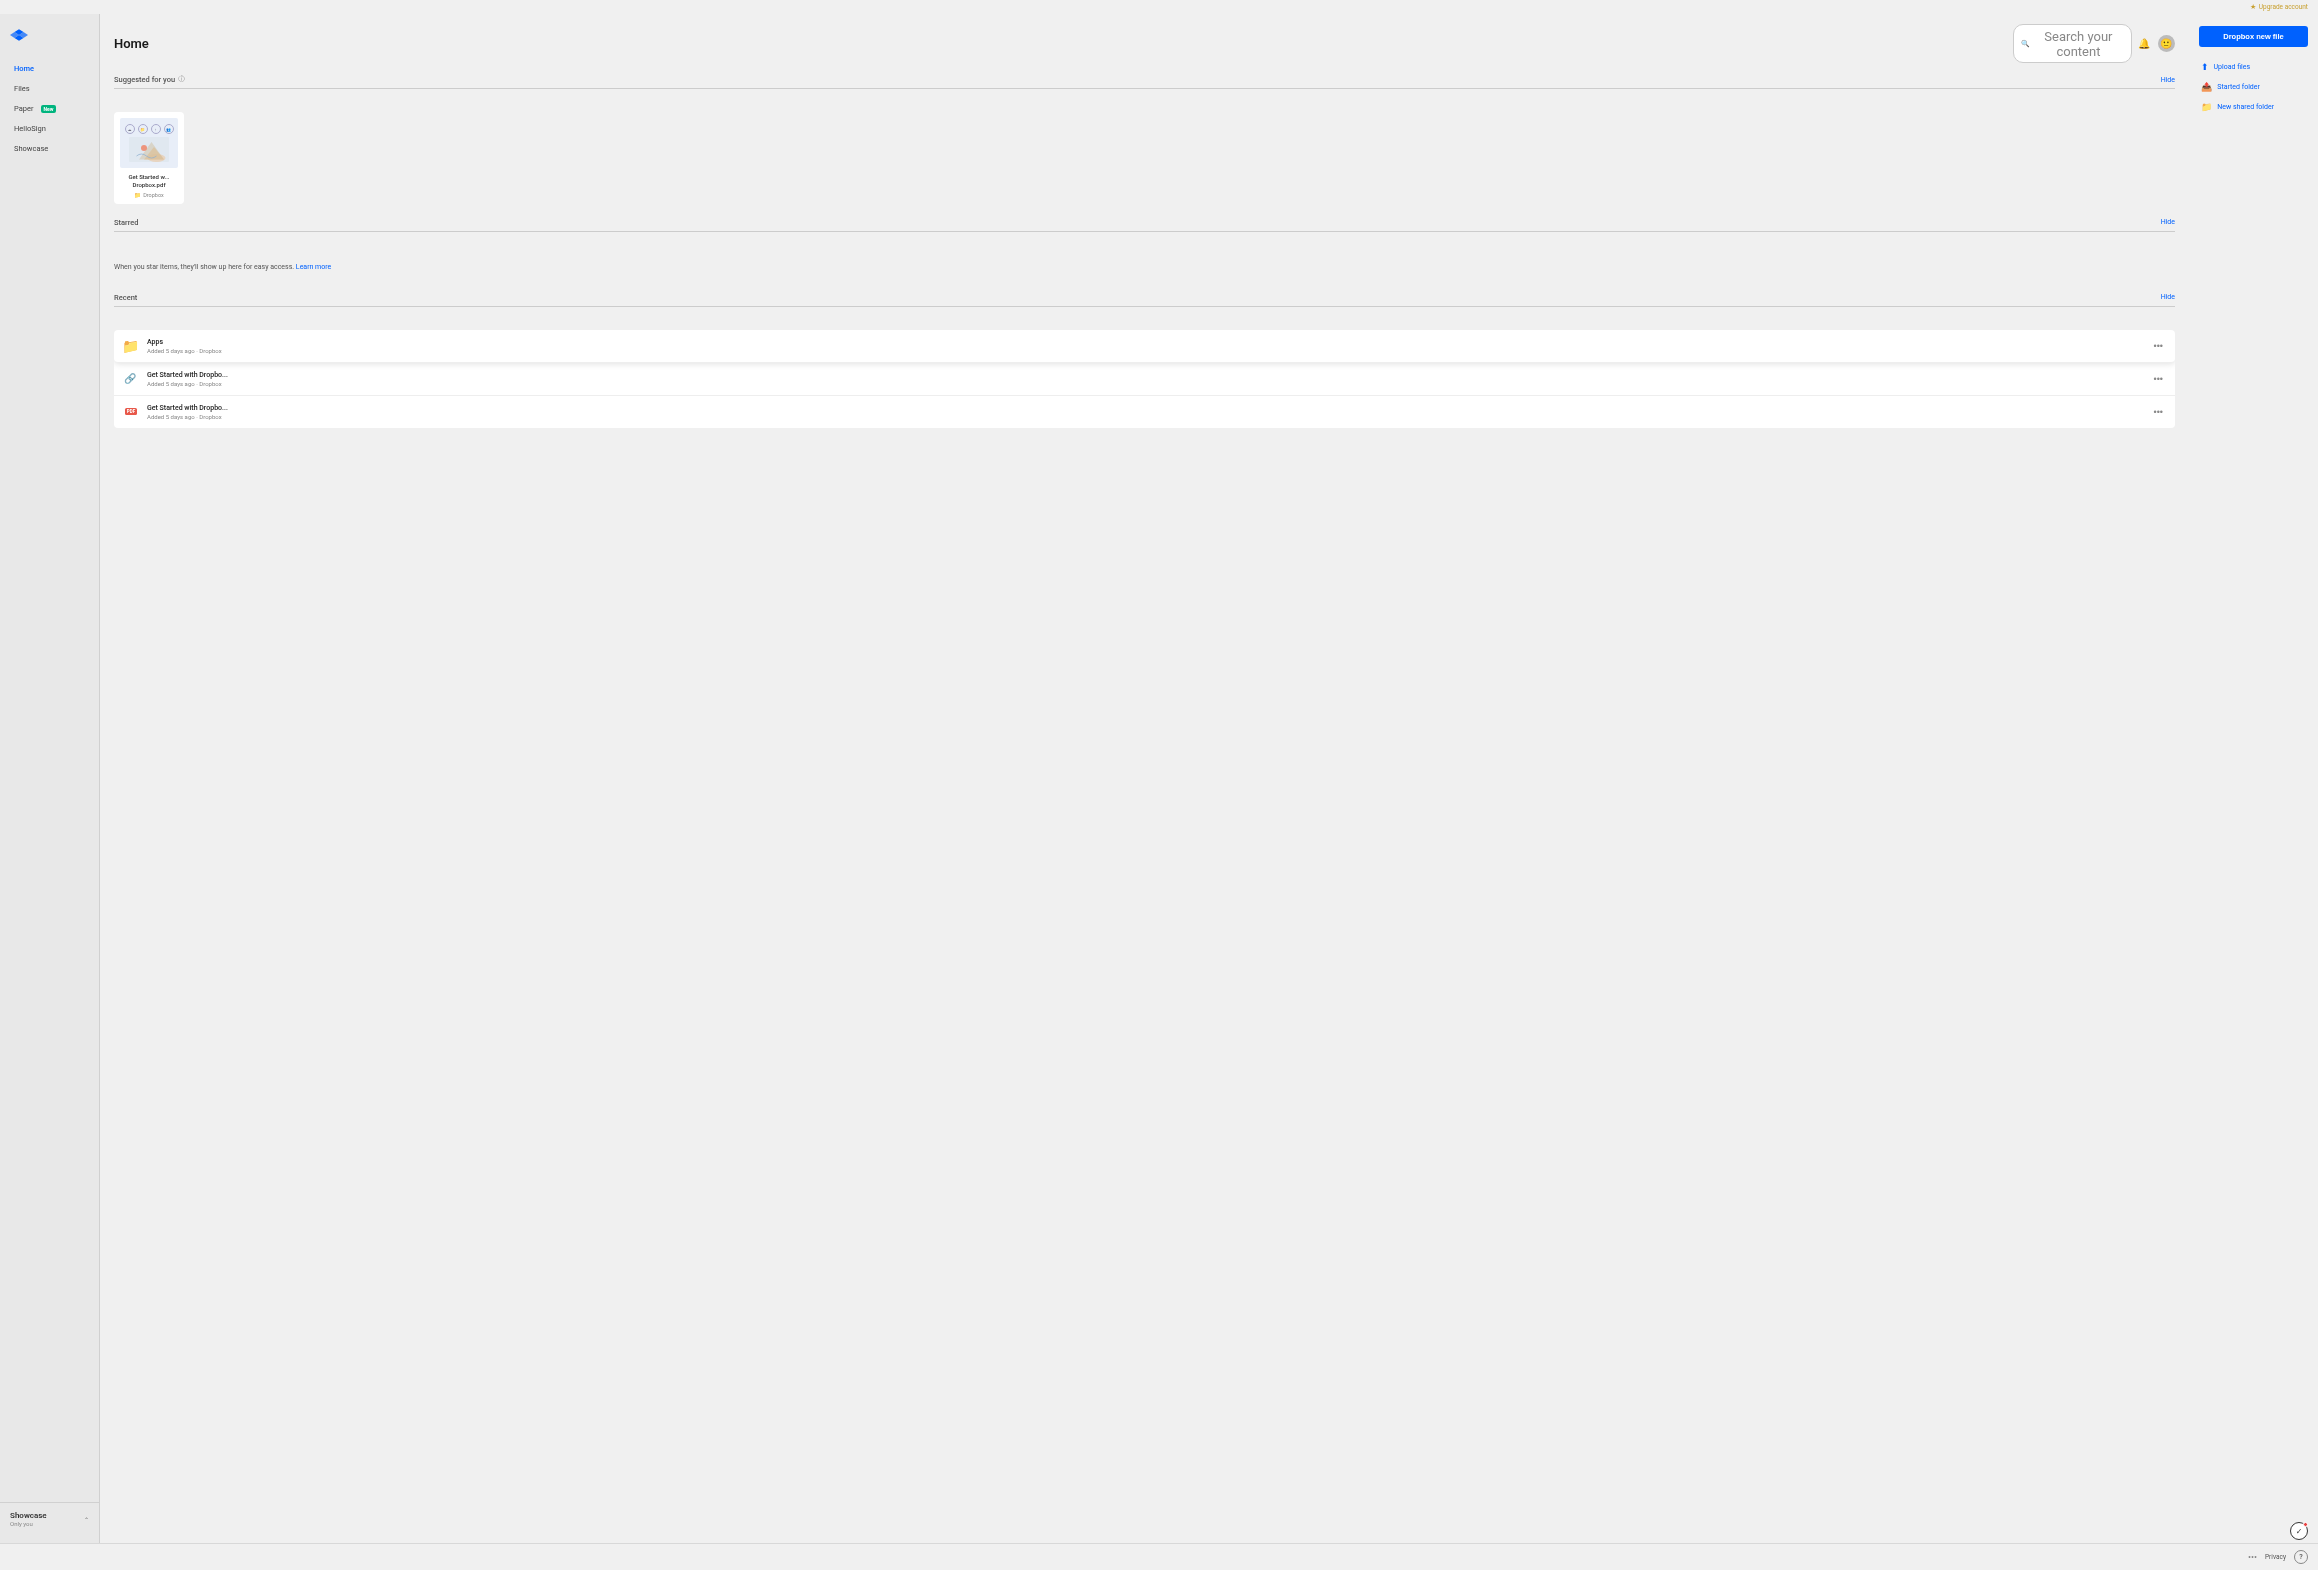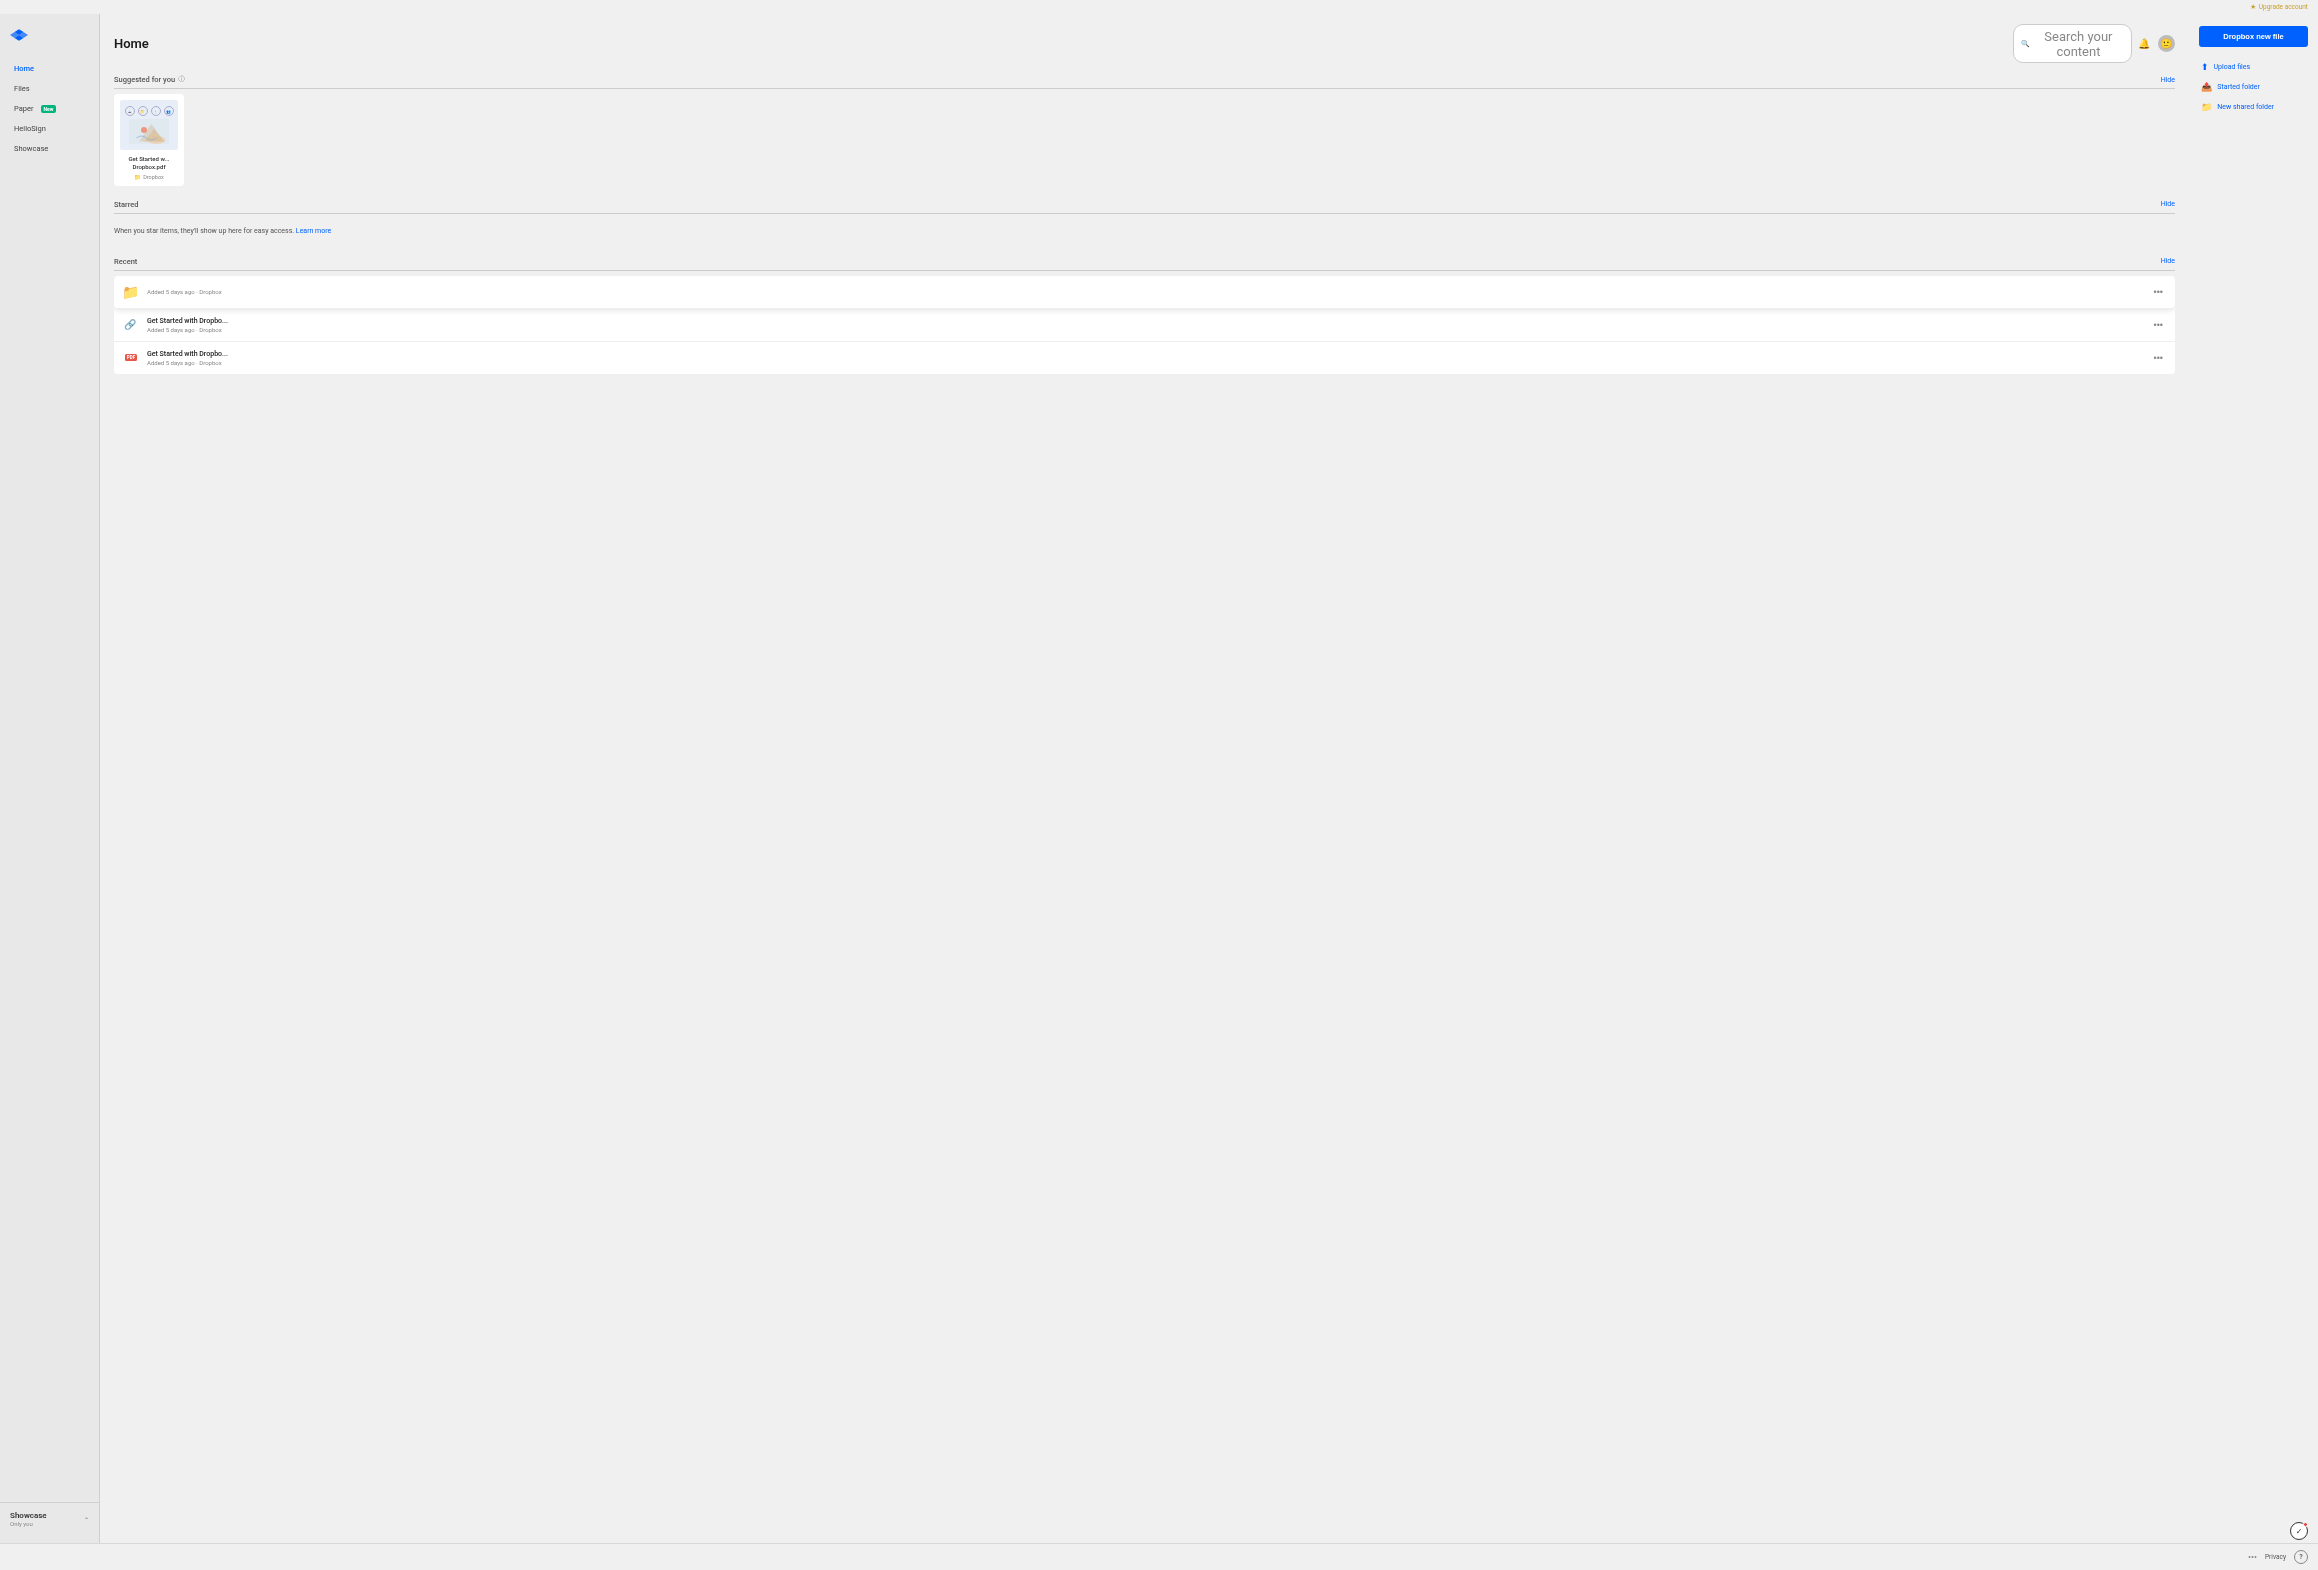--- a/index.html
+++ b/index.html
@@ -35,21 +35,21 @@
     .page-title { font-size: 13px; font-weight: 600; color: #1a1a1a; }
     .header-actions { display: flex; align-items: center; gap: 7px; }
     .search-bar { display: flex; align-items: center; background: white; border: 0.5px solid #ccc; border-radius: 10px; padding: 3.5px 8px; gap: 4px; width: 119px; cursor: pointer; }
     .search-icon { color: #888; font-size: 7px; }
     .search-placeholder { color: #888; font-size: 13px; text-align: center; }
     .bell-icon-btn { position: relative; background: none; border: none; cursor: pointer; font-size: 10px; color: #555; }
     .avatar { width: 17px; height: 17px; border-radius: 50%; background: #bbb; display: flex; align-items: center; justify-content: center; font-size: 7px; color: #666; cursor: pointer; overflow: hidden; }
     .avatar-emoji { font-size: 10px; }
 
     
-    .section-header { display: flex; align-items: center; justify-content: space-between; margin-bottom: 5px; padding-bottom: 4px; border-bottom: 0.5px solid #ccc; }
+    .section-header { display: flex; align-items: center; justify-content: space-between; margin-bottom: 23px; padding-bottom: 4px; border-bottom: 0.5px solid #ccc; }
     .section-title { font-size: 7.5px; font-weight: 500; color: #555; display: flex; align-items: center; gap: 3px; }
     .info-icon { color: #888; font-size: 6.5px; cursor: pointer; }
     .hide-link { color: #0061fe; font-size: 7px; cursor: pointer; }
 
     
     .suggested-section { margin-bottom: 14px; }
     .suggested-cards { display: flex; gap: 8px; }
     .suggested-card { background: white; border-radius: 4px; padding: 6px; width: 70px; cursor: pointer; text-align: center; }
     .suggested-card-thumb { width: 58px; height: 50px; background: #e8eef8; border-radius: 2px; margin-bottom: 5px; overflow: hidden; display: flex; align-items: center; justify-content: center; }
     .thumb-content { width: 100%; height: 100%; display: flex; flex-direction: column; align-items: center; justify-content: center; padding: 3px; }
@@ -224,20 +224,21 @@
           </div>
           <span class="hide-link">Hide</span>
         </div>
         <div class="recent-list">
 
           <div class="recent-item highlighted">
             <div class="recent-item-icon">
               <span class="folder-icon-blue">📁</span>
             </div>
             <div class="recent-item-info">
+              <div class="recent-item-name">Apps</div>
               <div class="recent-item-meta">Added 5 days ago · Dropbox</div>
             </div>
             <button class="more-btn">•••</button>
           </div>
 
           <div class="recent-item">
             <div class="recent-item-icon">
               <span class="link-icon">🔗</span>
             </div>
             <div class="recent-item-info">

